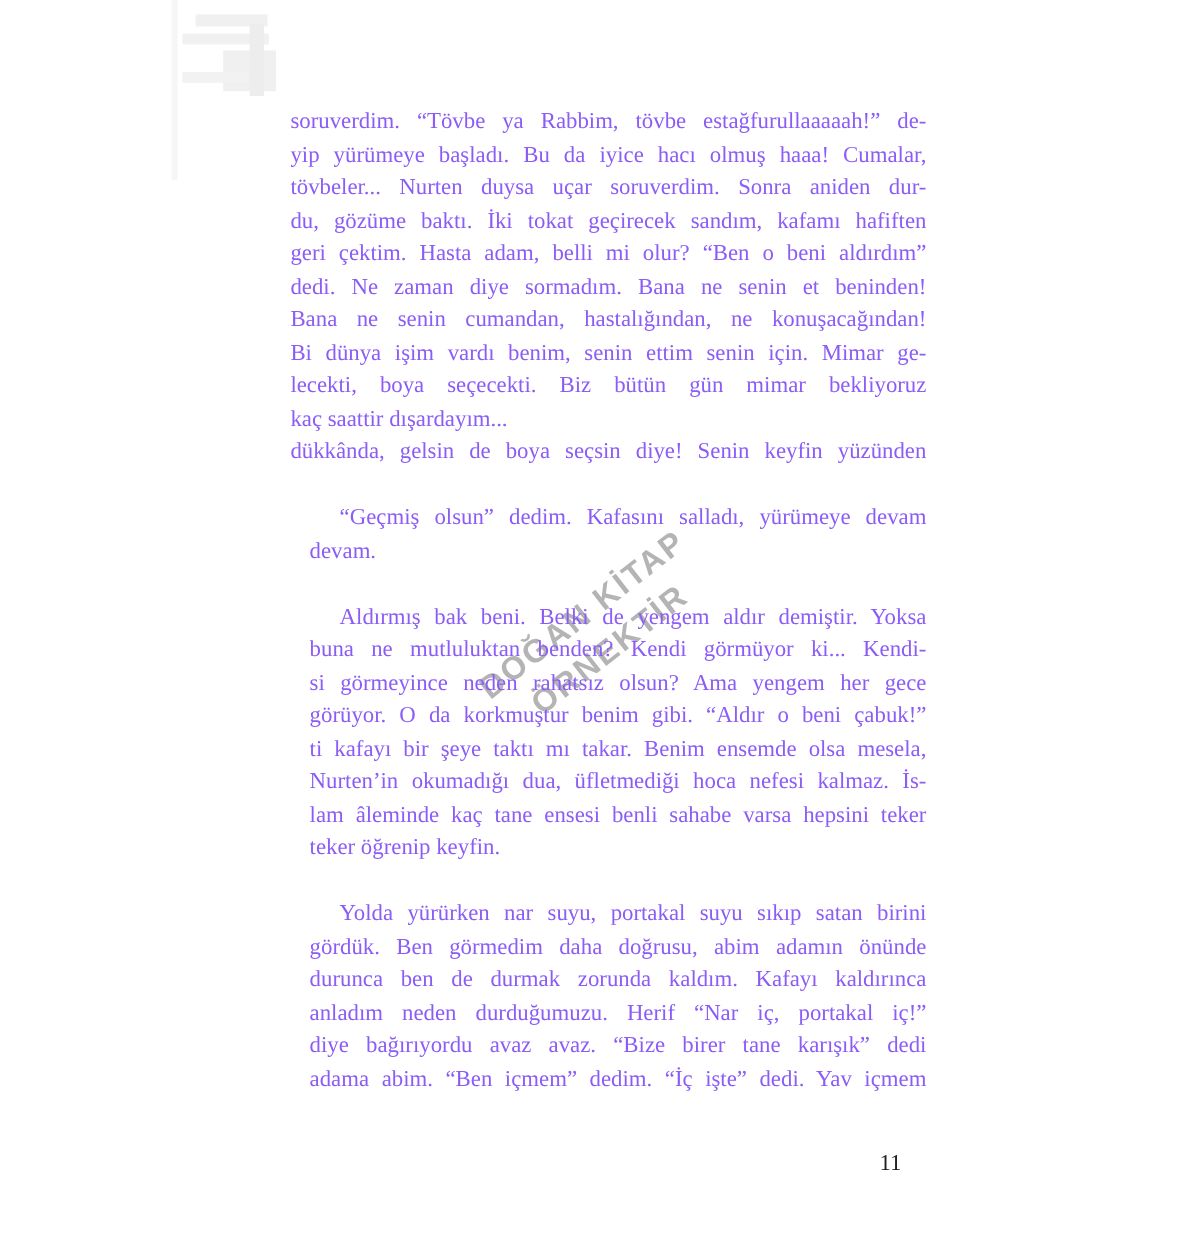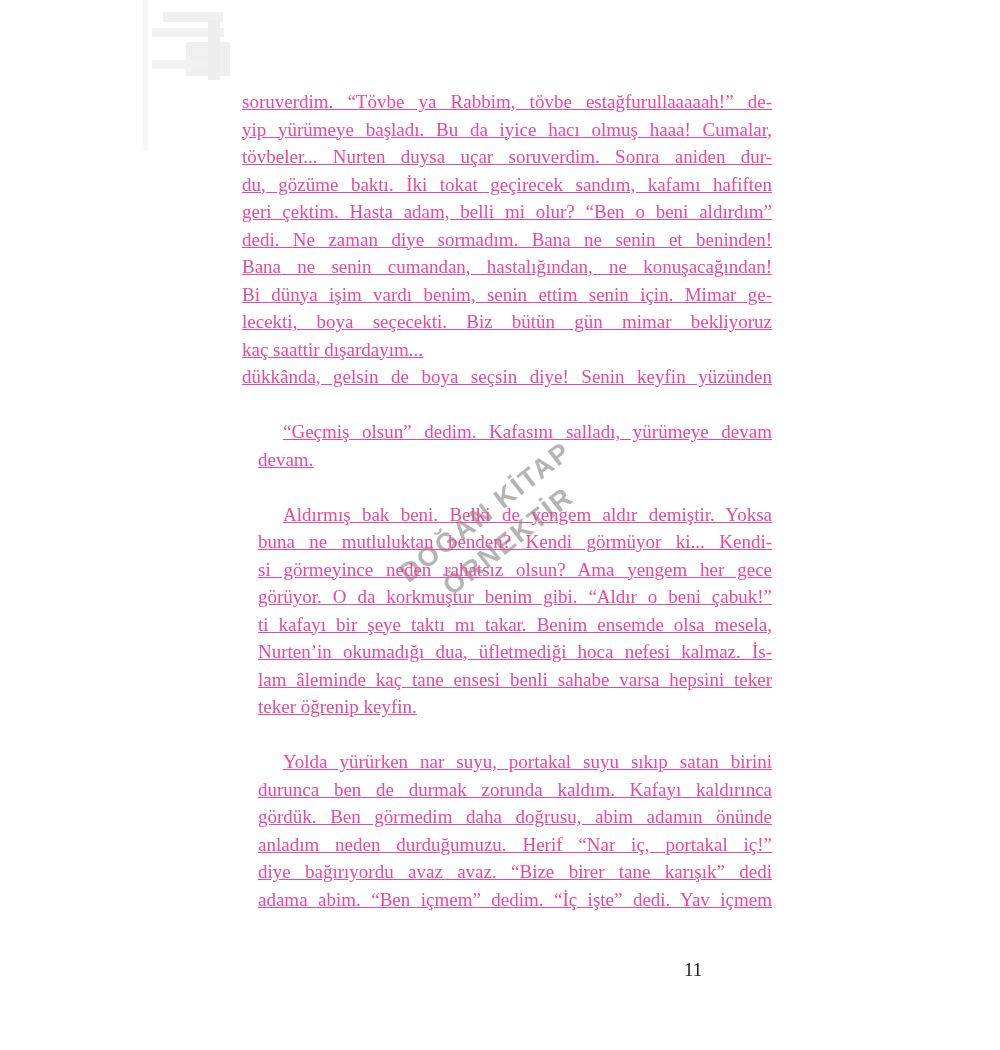--- a/index.html
+++ b/index.html
@@ -66,24 +66,24 @@
     overflow: hidden;
     text-align: justify;
     text-align-last: justify;
     hyphens: none;
   }
   .line.nofill { text-align-last: left; }
   .line.first-indent { text-indent: 25px; }
 
   .page-number {
     position: absolute;
-    left: 684px;
+    left: 712px;
     top: 959px;
     width: 60px;
-    text-align: left;
+    text-align: center;
     font-size: 19px;
     z-index: 2;
   }
 </style>
 </head>
 <body>
 
 <div class="page">
 
   <div class="corner-artifact">
@@ -93,21 +93,21 @@
     <span class="ca4"></span>
     <span class="ca5"></span>
     <span class="ca6"></span>
   </div>
 
   <div class="watermark" style="color: rgb(160, 160, 160);">
     <div>DOĞAN KİTAP</div>
     <div>ÖRNEKTİR</div>
   </div>
 
-  <div class="text-block" id="text-block" style="color: #ec4899; text-decoration: underline;">
+  <div class="text-block" id="text-block" style="color: #8b5cf6;">
       <div class="paragraph">
         <div class="line">soruverdim. “Tövbe ya Rabbim, tövbe estağfurullaaaaah!” de-</div>
         <div class="line">yip yürümeye başladı. Bu da iyice hacı olmuş haaa! Cumalar,</div>
         <div class="line">tövbeler... Nurten duysa uçar soruverdim. Sonra aniden dur-</div>
         <div class="line">du, gözüme baktı. İki tokat geçirecek sandım, kafamı hafiften</div>
         <div class="line">geri çektim. Hasta adam, belli mi olur? “Ben o beni aldırdım”</div>
         <div class="line">dedi. Ne zaman diye sormadım. Bana ne senin et beninden!</div>
         <div class="line">Bana ne senin cumandan, hastalığından, ne konuşacağından!</div>
         <div class="line">Bi dünya işim vardı benim, senin ettim senin için. Mimar ge-</div>
         <div class="line">lecekti, boya seçecekti. Biz bütün gün mimar bekliyoruz</div>
@@ -123,22 +123,22 @@
         <div class="line">buna ne mutluluktan benden? Kendi görmüyor ki... Kendi-</div>
         <div class="line">si görmeyince neden rahatsız olsun? Ama yengem her gece</div>
         <div class="line">görüyor. O da korkmuştur benim gibi. “Aldır o beni çabuk!”</div>
         <div class="line">ti kafayı bir şeye taktı mı takar. Benim ensemde olsa mesela,</div>
         <div class="line">Nurten’in okumadığı dua, üfletmediği hoca nefesi kalmaz. İs-</div>
         <div class="line">lam âleminde kaç tane ensesi benli sahabe varsa hepsini teker</div>
         <div class="line nofill">teker öğrenip keyfin.</div>
       </div>
       <div class="paragraph">
         <div class="line first-indent">Yolda yürürken nar suyu, portakal suyu sıkıp satan birini</div>
+        <div class="line">gördük. Ben görmedim daha doğrusu, abim adamın önünde</div>
         <div class="line">durunca ben de durmak zorunda kaldım. Kafayı kaldırınca</div>
-        <div class="line">gördük. Ben görmedim daha doğrusu, abim adamın önünde</div>
         <div class="line">anladım neden durduğumuzu. Herif “Nar iç, portakal iç!”</div>
         <div class="line">diye bağırıyordu avaz avaz. “Bize birer tane karışık” dedi</div>
         <div class="line">adama abim. “Ben içmem” dedim. “İç işte” dedi. Yav içmem</div>
       </div>
     </div>
 
   <div class="page-number" style="color: rgb(34, 34, 34);">11</div>
 
 </div>
 

